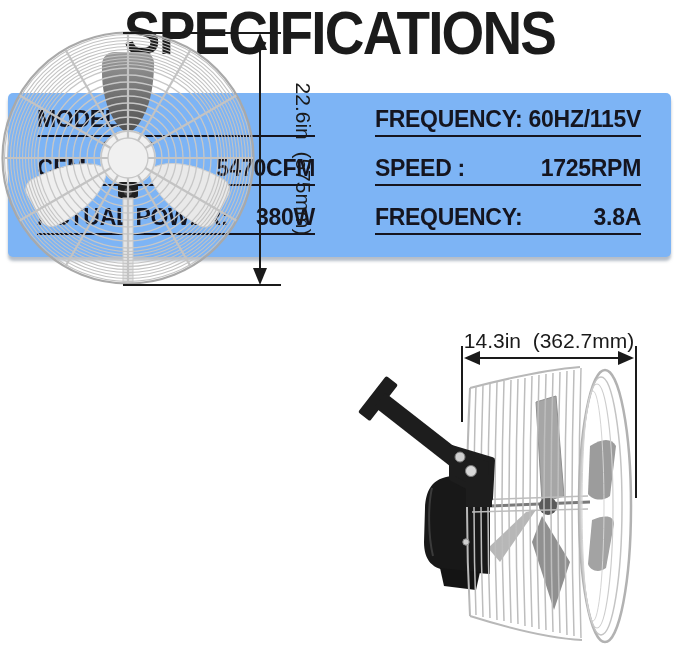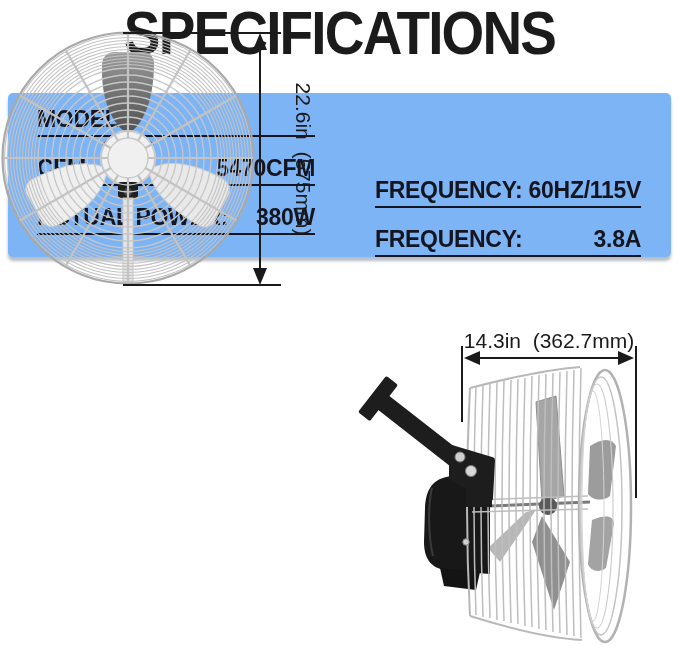--- a/index.html
+++ b/index.html
@@ -17,21 +17,21 @@
   }
   .spec-panel {
     position:absolute; left:8px; top:93px; width:663px; height:164px;
     background:var(--panel-blue, #7db4f5);
     border-radius:5px;
     box-shadow:0 4px 3px rgba(110,125,145,0.5);
     display:flex;
   }
   .spec-col { display:flex; flex-direction:column; }
   .spec-col-left  { margin-left:29px; width:278px; }
-  .spec-col-right { margin-left:60px; width:266px;justify-content:flex-end; }
+  .spec-col-right { margin-left:60px; width:266px; }
   .spec-row {
     display:flex; justify-content:space-between; align-items:flex-end;
     height:44px; border-bottom:2px solid #15151f;
     font-size:23px; font-weight:700; color:#15151f;
     letter-spacing:-0.3px; padding-bottom:2px; white-space:pre;
   }
   .spec-row + .spec-row { margin-top:5px; }
   .diagram { position:absolute; }
   .diagram-front { left:0; top:330; }
   .diagram-side  { left:340px; top:310px; }
@@ -59,20 +59,24 @@
       </div>
       <div class="spec-row">
         <span>ACTUAL POWER:</span>
         <span>380W</span>
       </div>
     </div>
     <div class="spec-col spec-col-right">
       <div class="spec-row">
         <span>FREQUENCY:</span>
         <span>60HZ/115V</span>
+      </div>
+      <div class="spec-row">
+        <span>SPEED :</span>
+        <span>1725RPM</span>
       </div>
       <div class="spec-row">
         <span>FREQUENCY:</span>
         <span>3.8A</span>
       </div>
     </div>
   </div>
 
   <svg class="diagram diagram-front" width="340" height="316" viewBox="0 0 340 316" xml:space="preserve">
     <defs>

